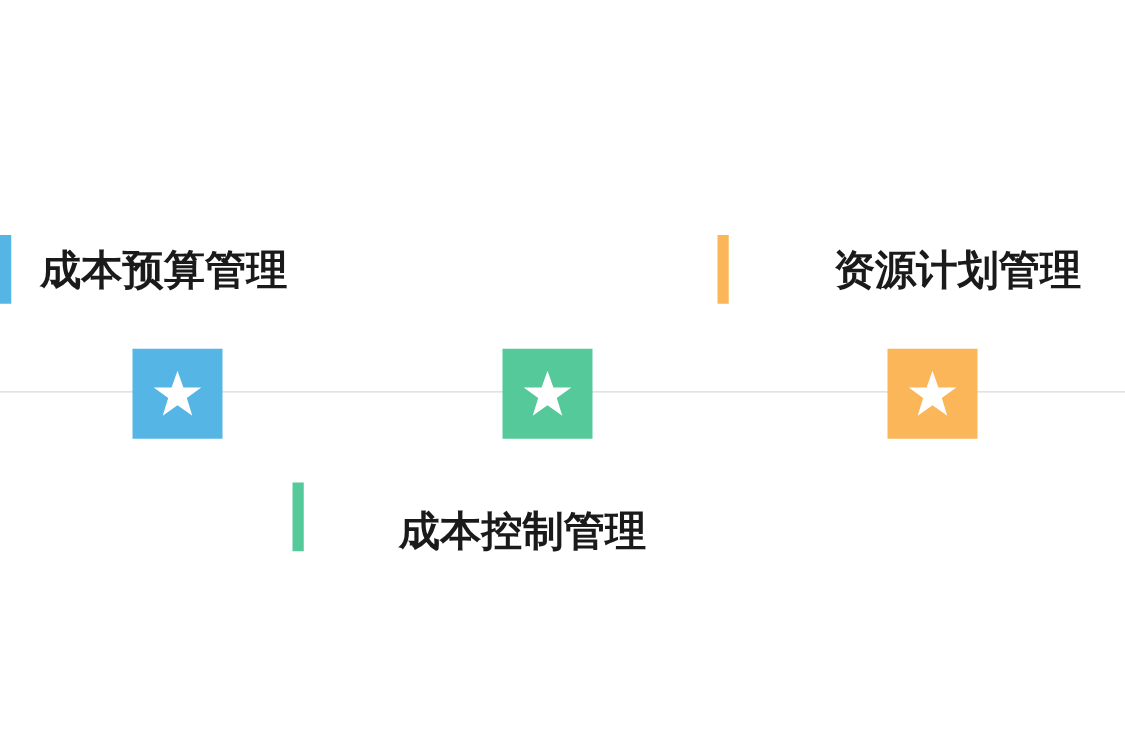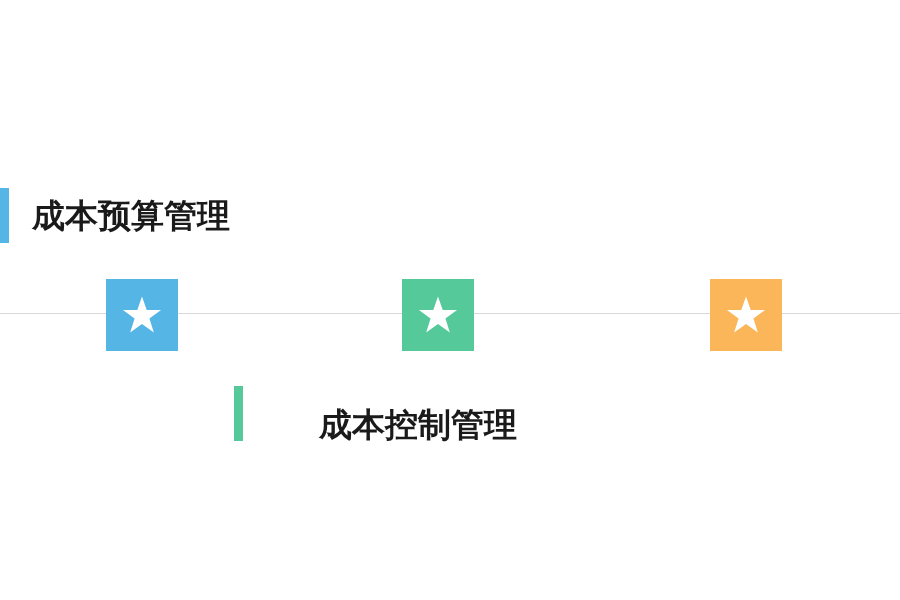--- a/index.html
+++ b/index.html
@@ -147,20 +147,24 @@
 
 <div class="canvas">
 
   <div class="timeline-rule"></div>
 
   <div class="label-group label-budget">
     <span class="accent-bar" style="background:#55b5e5;"></span>
     <span class="label-text">成本预算管理</span>
   </div>
 
+  <div class="label-group label-resource">
+    <span class="accent-bar" style="background:#fbb659;"></span>
+    <span class="label-text">资源计划管理</span>
+  </div>
 
   <div class="label-group label-control">
     <span class="accent-bar" style="background:#56c99a;"></span>
     <span class="label-text">成本控制管理</span>
   </div>
 
   <div class="milestone milestone-1" style="background:#55b5e5;">
     <span class="star-icon">
       <svg viewBox="0 0 100 96" width="40" height="40" aria-hidden="true">
         <polygon points="50,2 61.8,35.4 97.6,35.4 68.6,56.6 79.6,92 50,70.8 20.4,92 31.4,56.6 2.4,35.4 38.2,35.4" fill="#ffffff"></polygon>

